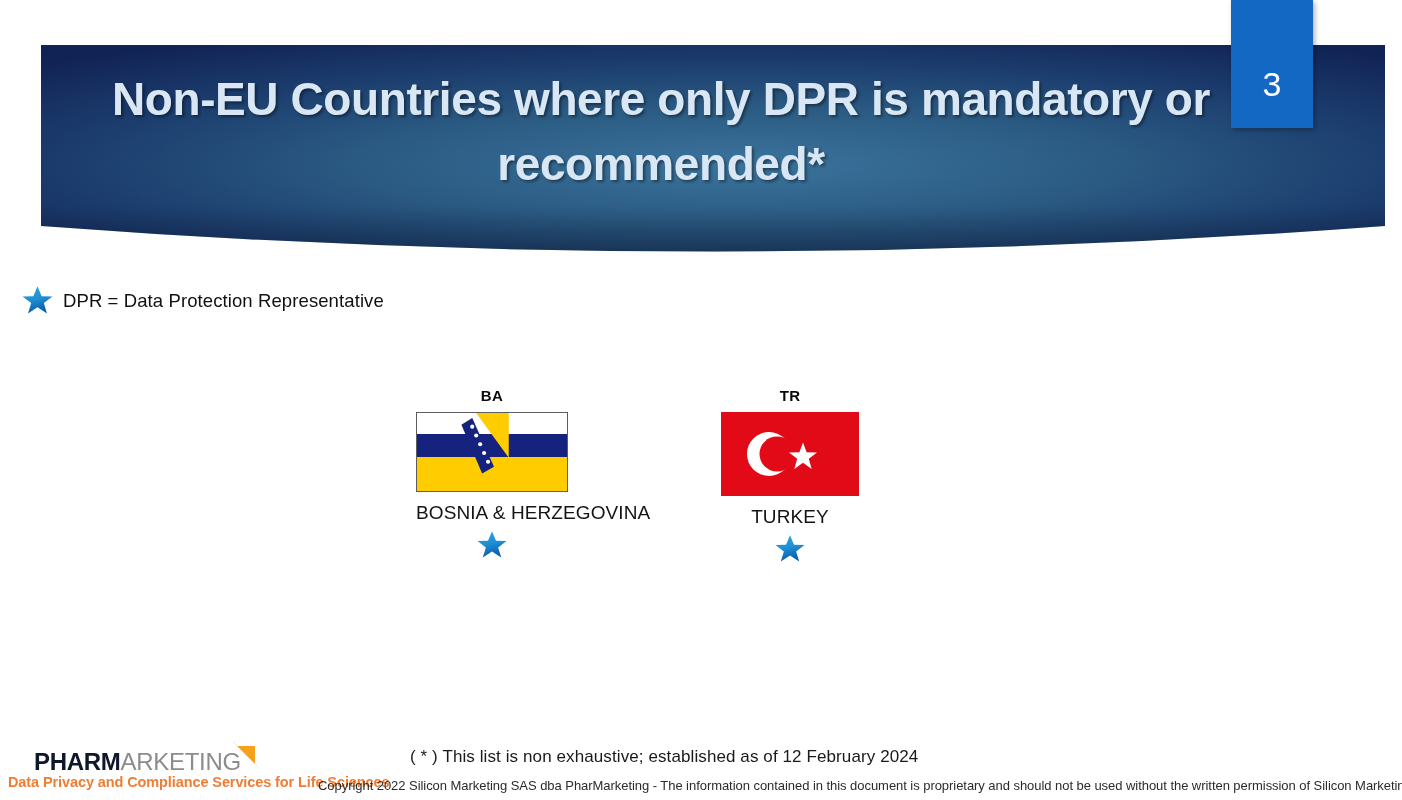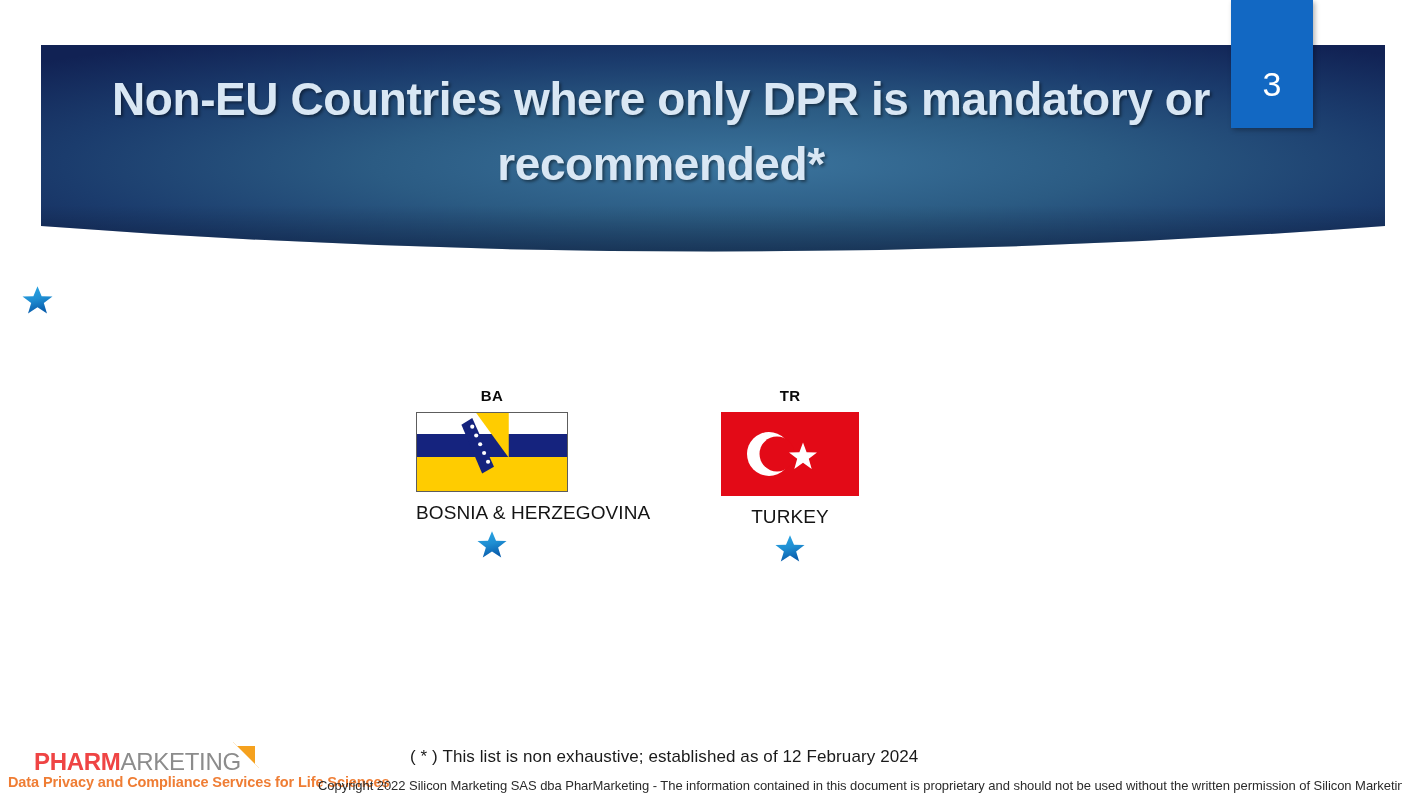--- a/index.html
+++ b/index.html
@@ -193,21 +193,21 @@
   #footer-logo .wordmark {
     position: relative;
     font-size: 24px;
     line-height: 1;
     letter-spacing: -0.3px;
     padding-left: 26px;
     white-space: nowrap;
   }
   #footer-logo .wordmark .w1 {
     font-weight: bold;
-    color: #ef4444;
+    color: #0f172a;
   }
   #footer-logo .wordmark .w2 {
     font-weight: normal;
     color: #8c8c8c;
   }
   #footer-logo .swoosh {
     position: absolute;
     left: 222px;
     top: -8px;
   }
@@ -264,20 +264,21 @@
       <defs>
         <linearGradient id="starGrad" x1="0" y1="0" x2="0.25" y2="1">
           <stop offset="0%" stop-color="#2aa8e6"></stop>
           <stop offset="55%" stop-color="#1f8ed2"></stop>
           <stop offset="100%" stop-color="#0a5fae"></stop>
         </linearGradient>
       </defs>
       <polygon points="12,1.6 15.0,8.9 22.9,9.0 16.6,13.8 18.9,21.4 12,16.9 5.1,21.4 7.4,13.8 1.1,9.0 9.0,8.9" fill="url(#starGrad)"></polygon>
     </svg>
   </span>
+  <span class="legend-text">DPR = Data Protection Representative</span>
 </div>
 
 <div id="countries">
 
   <div class="country" style="left:398px; top:0px; width:152px;">
     <div class="code">BA</div>
     <div class="flag flag-ba">
       <div class="band-blue"></div>
       <div class="band-yellow"></div>
       <svg class="ba-overlay" viewBox="0 0 152 80" preserveAspectRatio="none">

